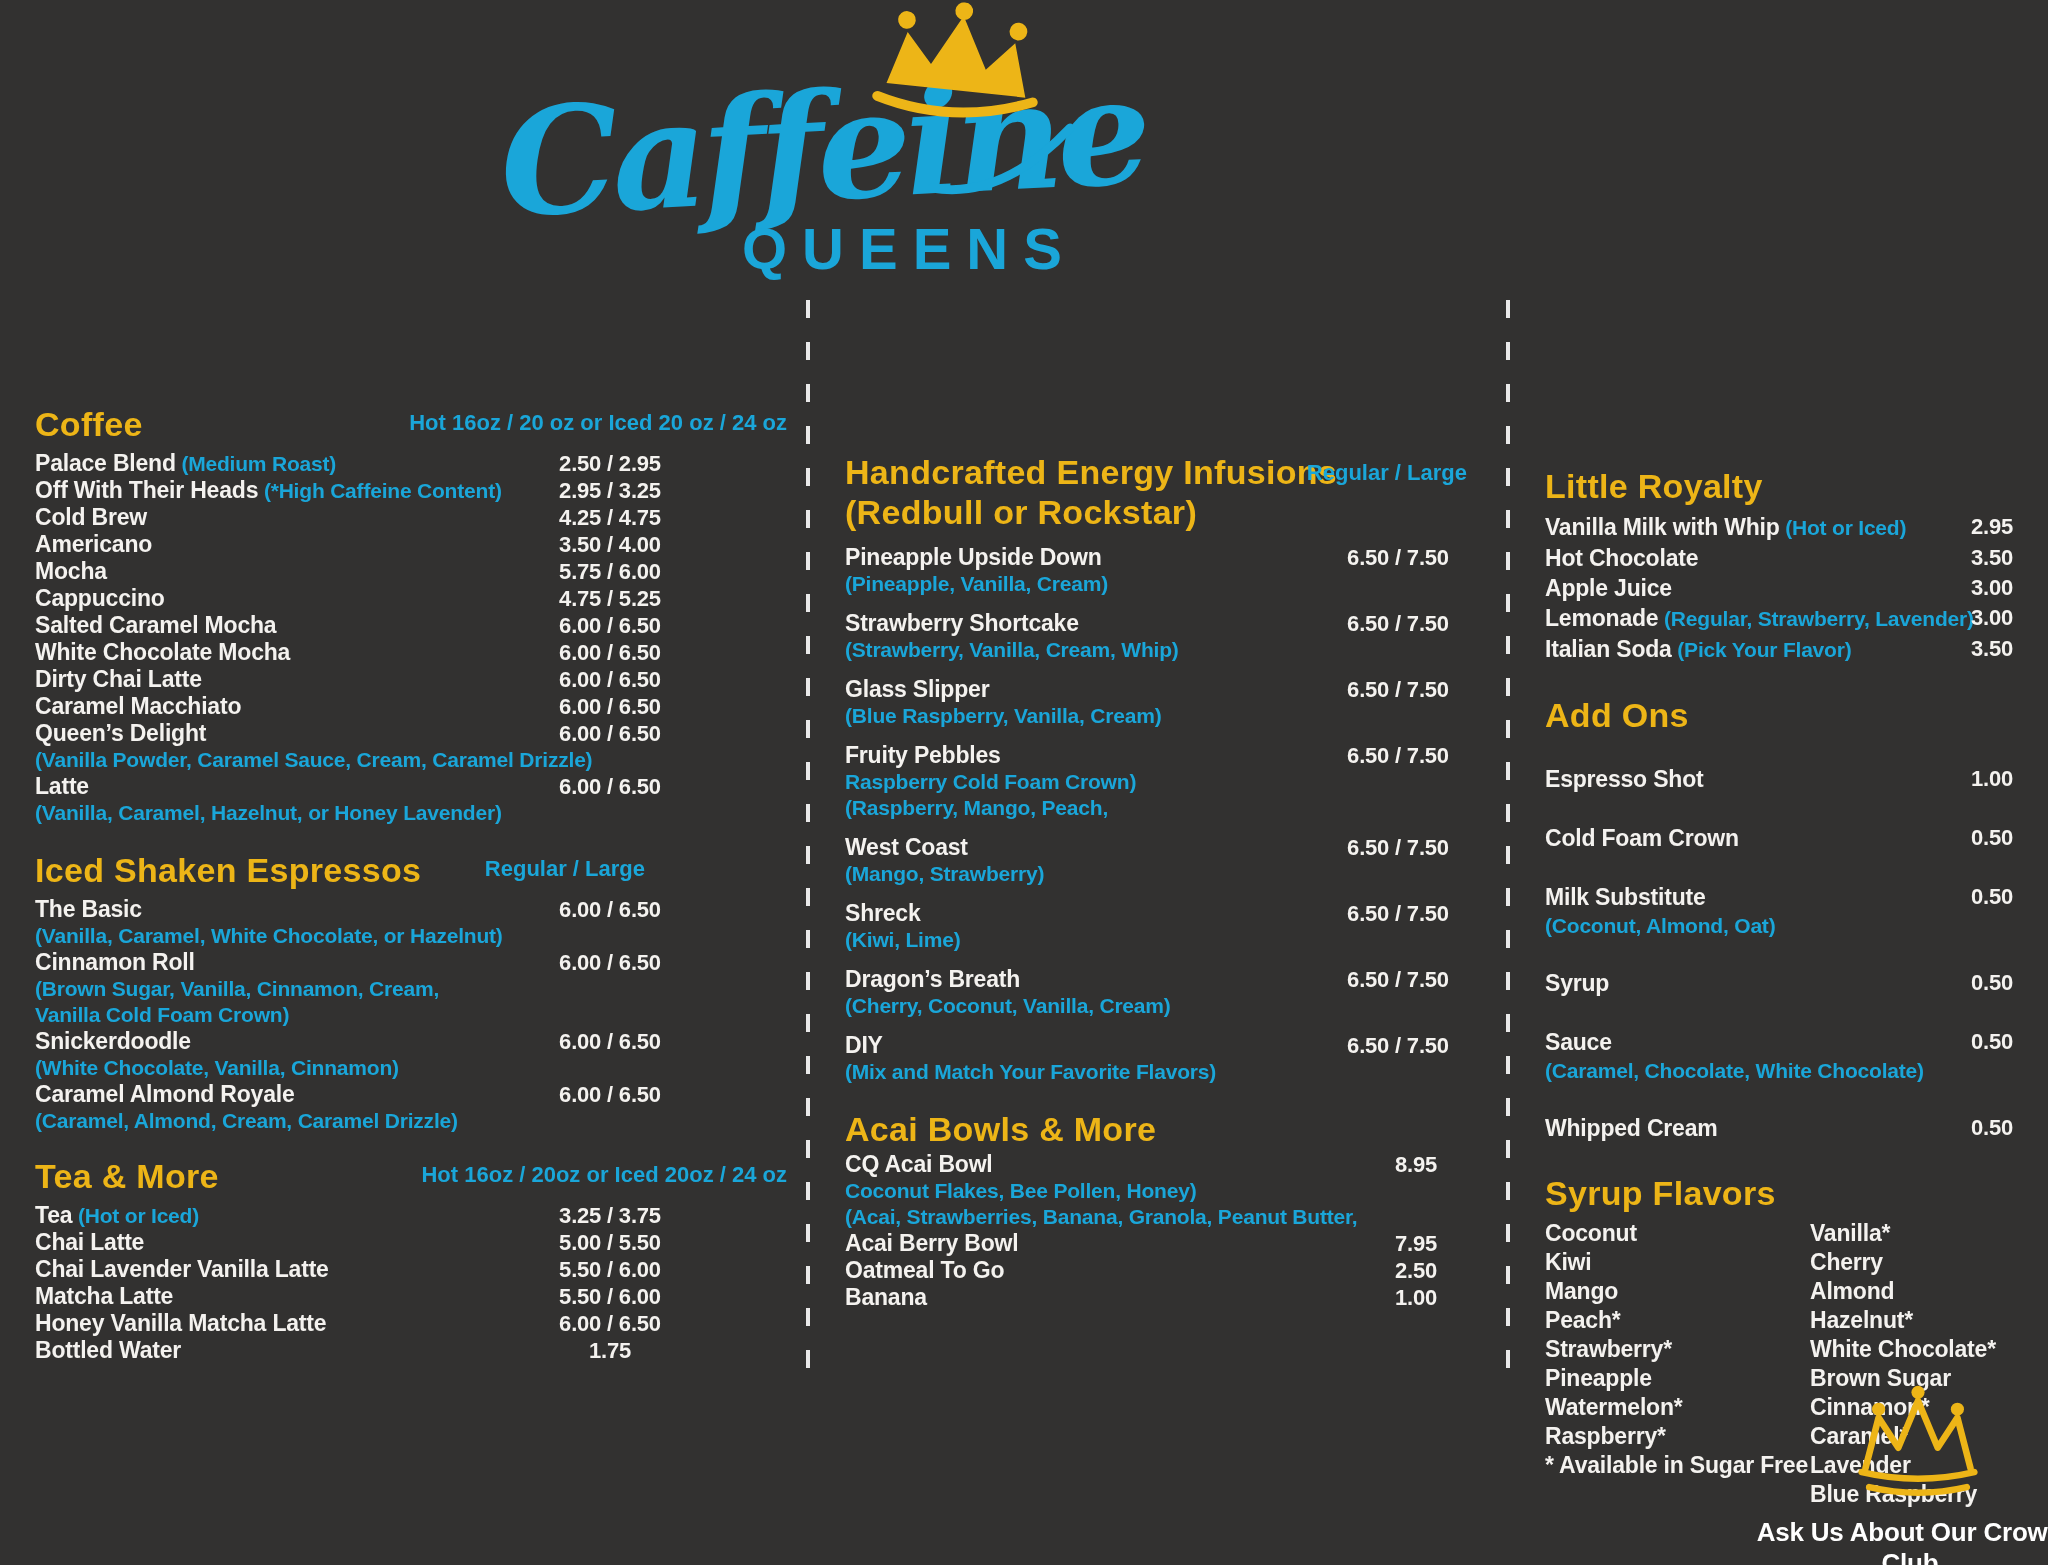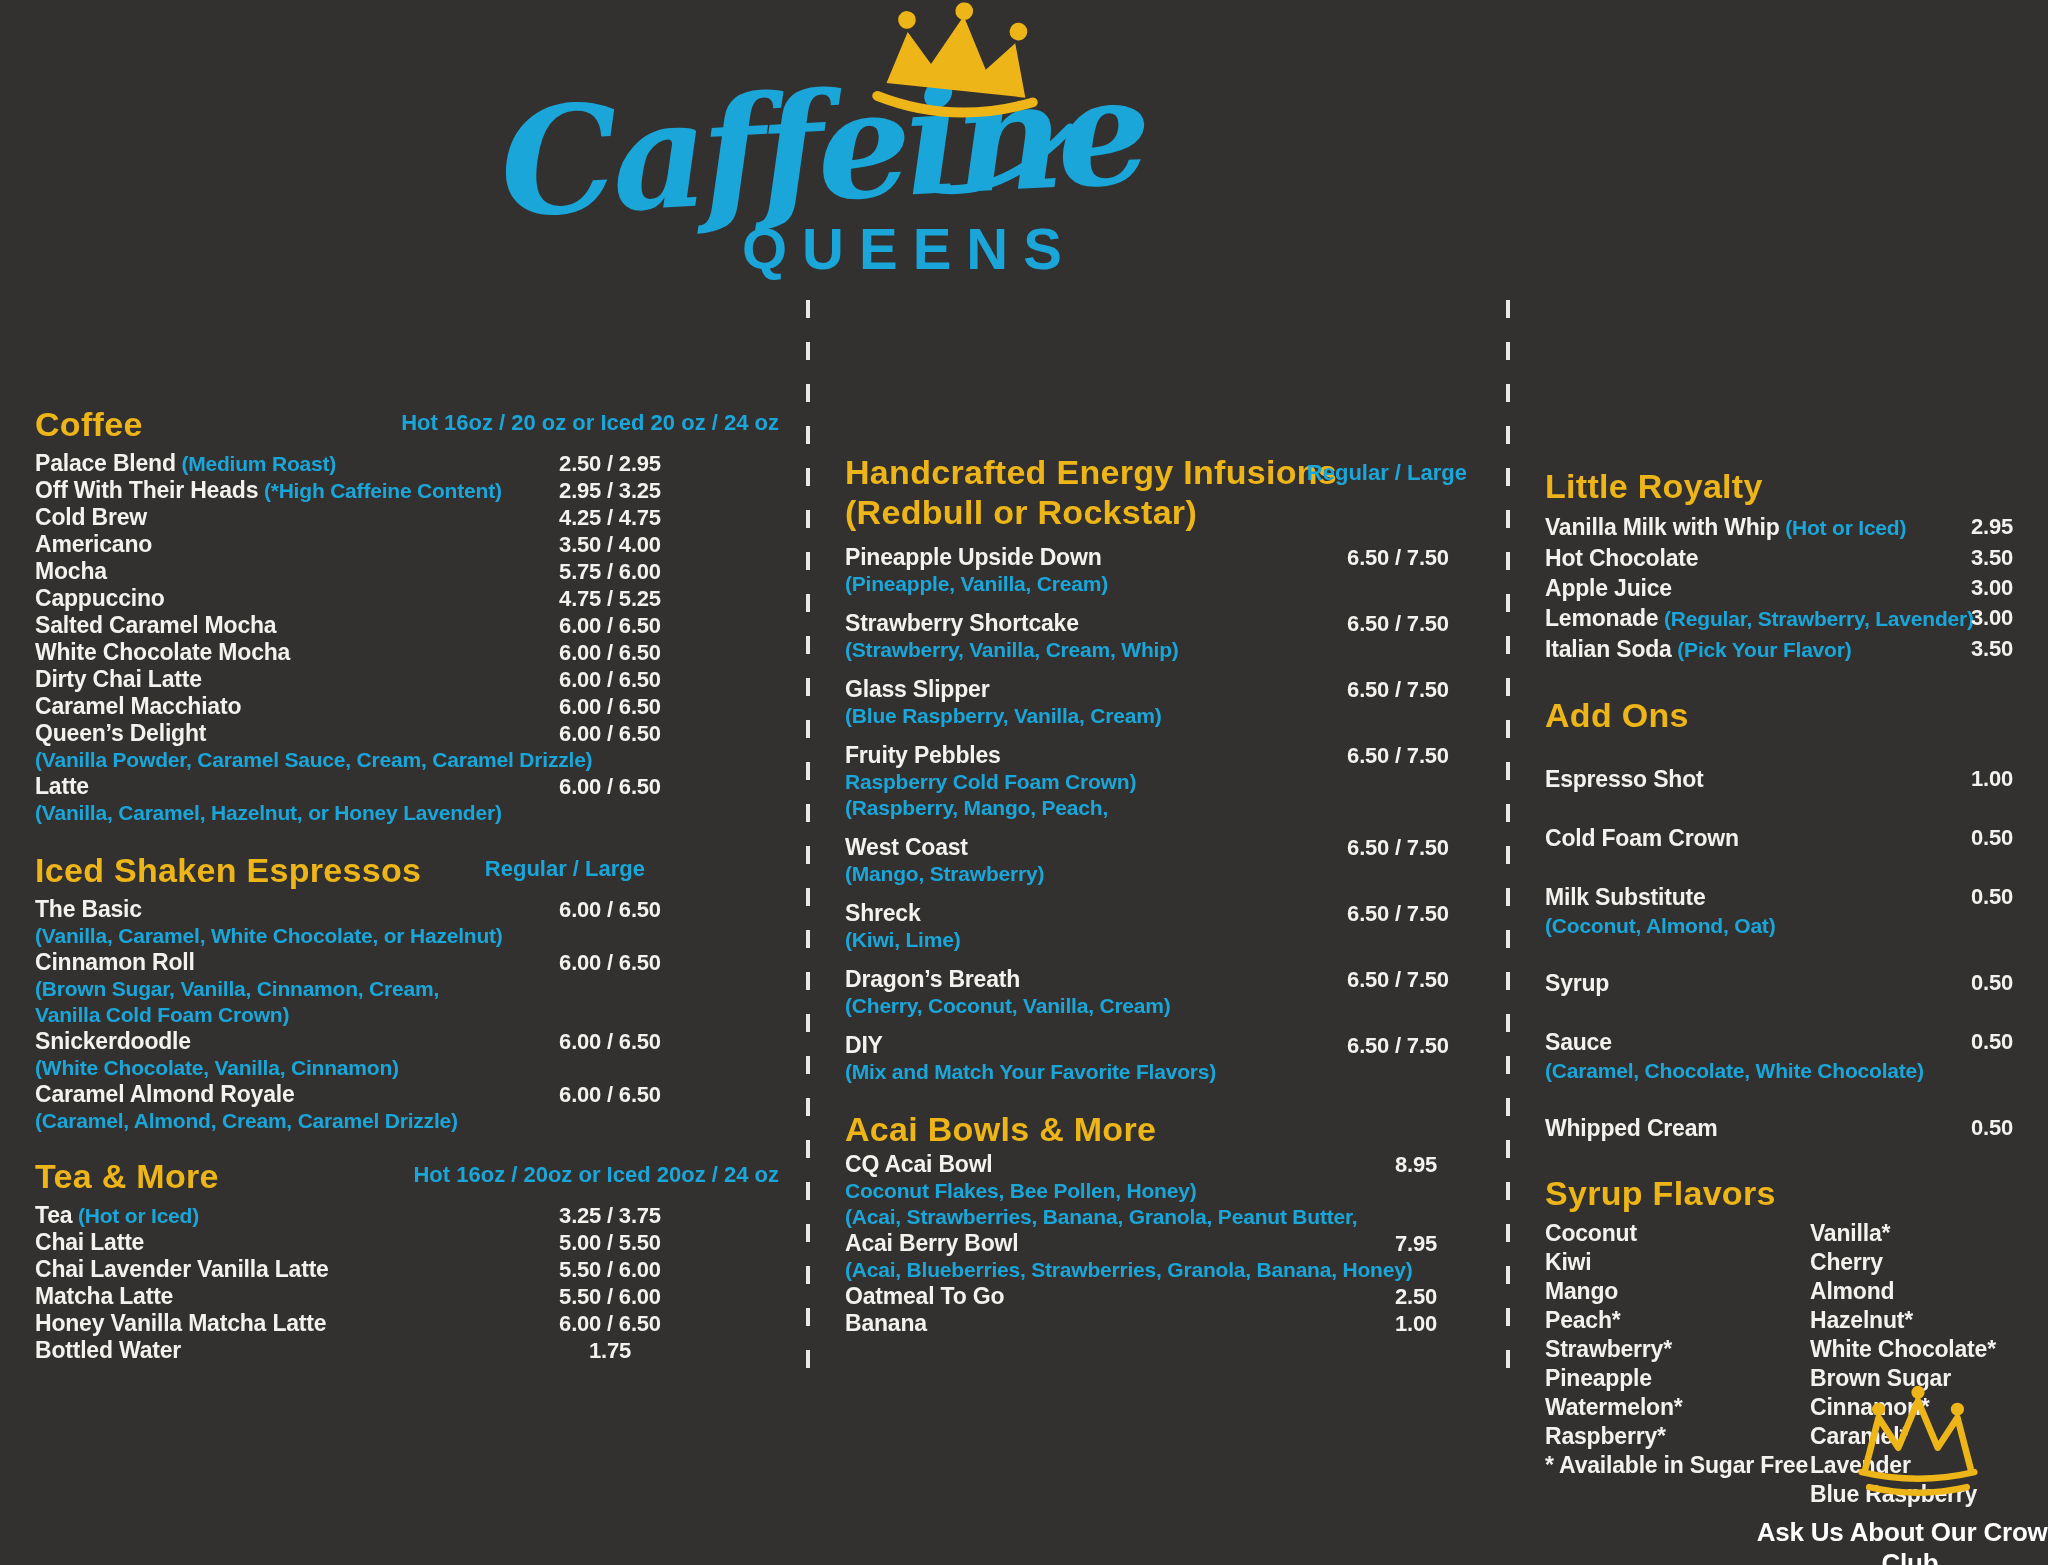--- a/index.html
+++ b/index.html
@@ -25,21 +25,21 @@
   #divider-2{left:1506px;}
 
   
   .menu-col{position:absolute;color:var(--txt);}
   #col-left{left:35px;top:404px;width:760px;}
   #col-middle{left:845px;top:452px;width:665px;}
   #col-right{left:1545px;top:466px;width:492px;}
 
   .section-head{position:relative;margin-bottom:6px;}
   .section-title{font-size:34px;line-height:40px;font-weight:bold;color:var(--gold);letter-spacing:.3px;}
-  .size-label{position:absolute;right:16px;bottom:8px;font-size:22px;font-weight:bold;color:var(--blue);}
+  .size-label{position:absolute;right:8px;bottom:8px;font-size:22px;font-weight:bold;color:var(--blue);}
 
   .item-row{position:relative;font-size:23px;line-height:27px;font-weight:bold;letter-spacing:-.2px;}
   .item-note{color:var(--blue);font-size:21px;font-weight:bold;}
   .item-desc{color:var(--blue);font-size:21px;line-height:26px;font-weight:bold;letter-spacing:-.2px;}
   .item-price{position:absolute;top:0;font-size:22px;font-weight:bold;color:var(--txt);}
 
   
   #col-left  .item-price{left:480px;width:190px;text-align:center;}
   #col-middle .item-price{left:458px;width:190px;text-align:center;}
   #col-middle [data-sec="acai"] .item-price{left:390px;width:202px;text-align:right;}
@@ -229,21 +229,20 @@
         <div class="section-head">
           <div class="section-title">Acai Bowls &amp; More</div>
         </div>
         <div class="menu-item">
           <div class="item-row"><span class="item-name">CQ Acai Bowl</span><span class="item-price">8.95</span></div>
           <div class="item-desc">Coconut Flakes, Bee Pollen, Honey)</div>
           <div class="item-desc">(Acai, Strawberries, Banana, Granola, Peanut Butter,</div>
         </div>
         <div class="menu-item">
           <div class="item-row"><span class="item-name">Acai Berry Bowl</span><span class="item-price">7.95</span></div>
-          <div class="item-desc">(Acai, Blueberries, Strawberries, Granola, Banana, Honey)</div>
         </div>
         <div class="menu-item">
           <div class="item-row"><span class="item-name">Oatmeal To Go</span><span class="item-price">2.50</span></div>
         </div>
         <div class="menu-item">
           <div class="item-row"><span class="item-name">Banana</span><span class="item-price">1.00</span></div>
         </div>
       </section>
     </div>
   <div class="menu-col" id="col-right">

